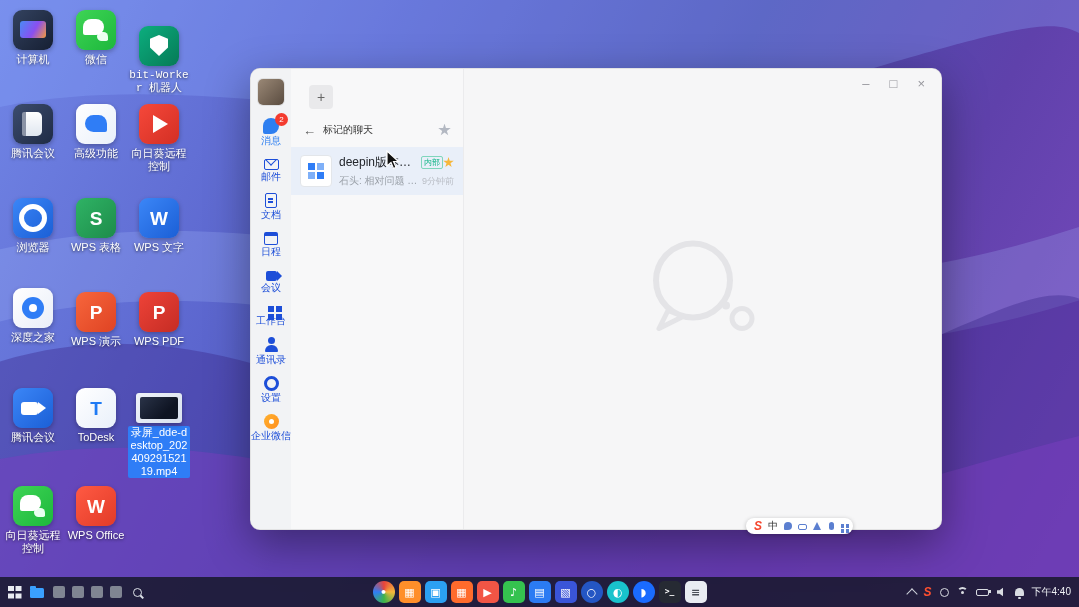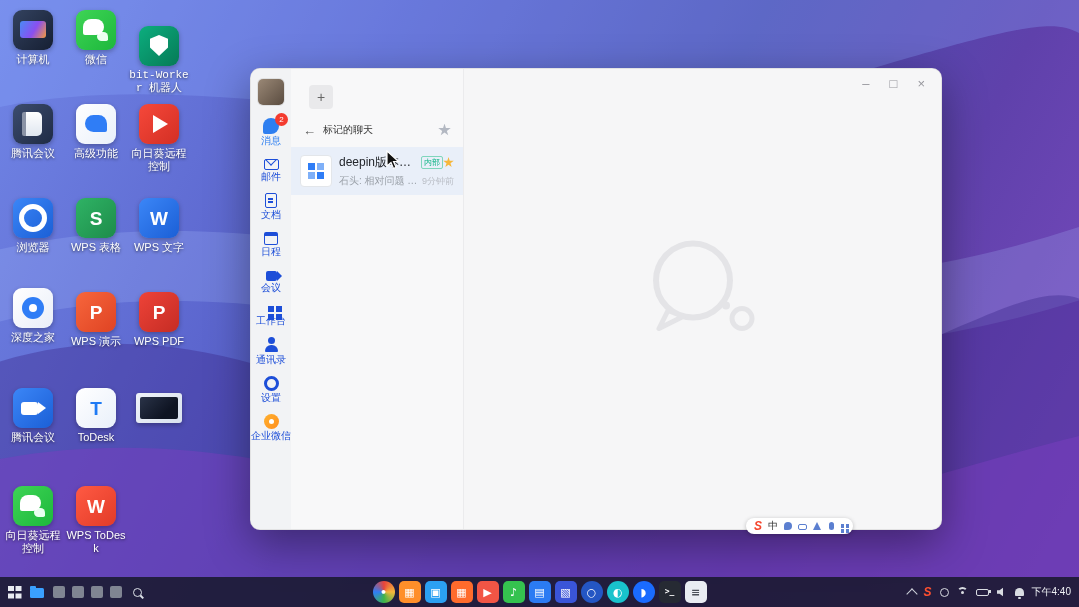--- a/index.html
+++ b/index.html
@@ -244,30 +244,31 @@
         <div class="dlabel">腾讯会议</div>
       </div>
       <div class="dcell" style="left: 65px; top: 388px;">
         <div class="dicon k-plain" style="background: linear-gradient(135deg, rgb(255, 255, 255), rgb(233, 240, 250));">
           <span class="dglyph" style="color: rgb(31, 123, 244);">T</span>
         </div>
         <div class="dlabel">ToDesk</div>
       </div>
       <div class="dcell" style="left: 128px; top: 388px;">
         <div class="dicon k-videofile" style="background: linear-gradient(135deg, rgb(238, 242, 248), rgb(217, 225, 238));"></div>
+        <div class="dlabel sel">录屏_dde-desktop_20240929152119.mp4</div>
       </div>
       <div class="dcell" style="left: 2px; top: 486px;">
         <div class="dicon k-wechat" style="background: linear-gradient(135deg, rgb(62, 212, 85), rgb(29, 184, 60));"></div>
         <div class="dlabel">向日葵远程控制</div>
       </div>
       <div class="dcell" style="left: 65px; top: 486px;">
         <div class="dicon k-plain" style="background: linear-gradient(135deg, rgb(255, 90, 67), rgb(226, 59, 40));">
           <span class="dglyph">W</span>
         </div>
-        <div class="dlabel">WPS ToDesk</div>
+        <div class="dlabel">WPS Office</div>
       </div>
     </div>
 
   <div id="app-window">
     <div class="win-controls">
       <span class="wc-min">–</span>
       <span class="wc-max">□</span>
       <span class="wc-close">×</span>
     </div>
 

